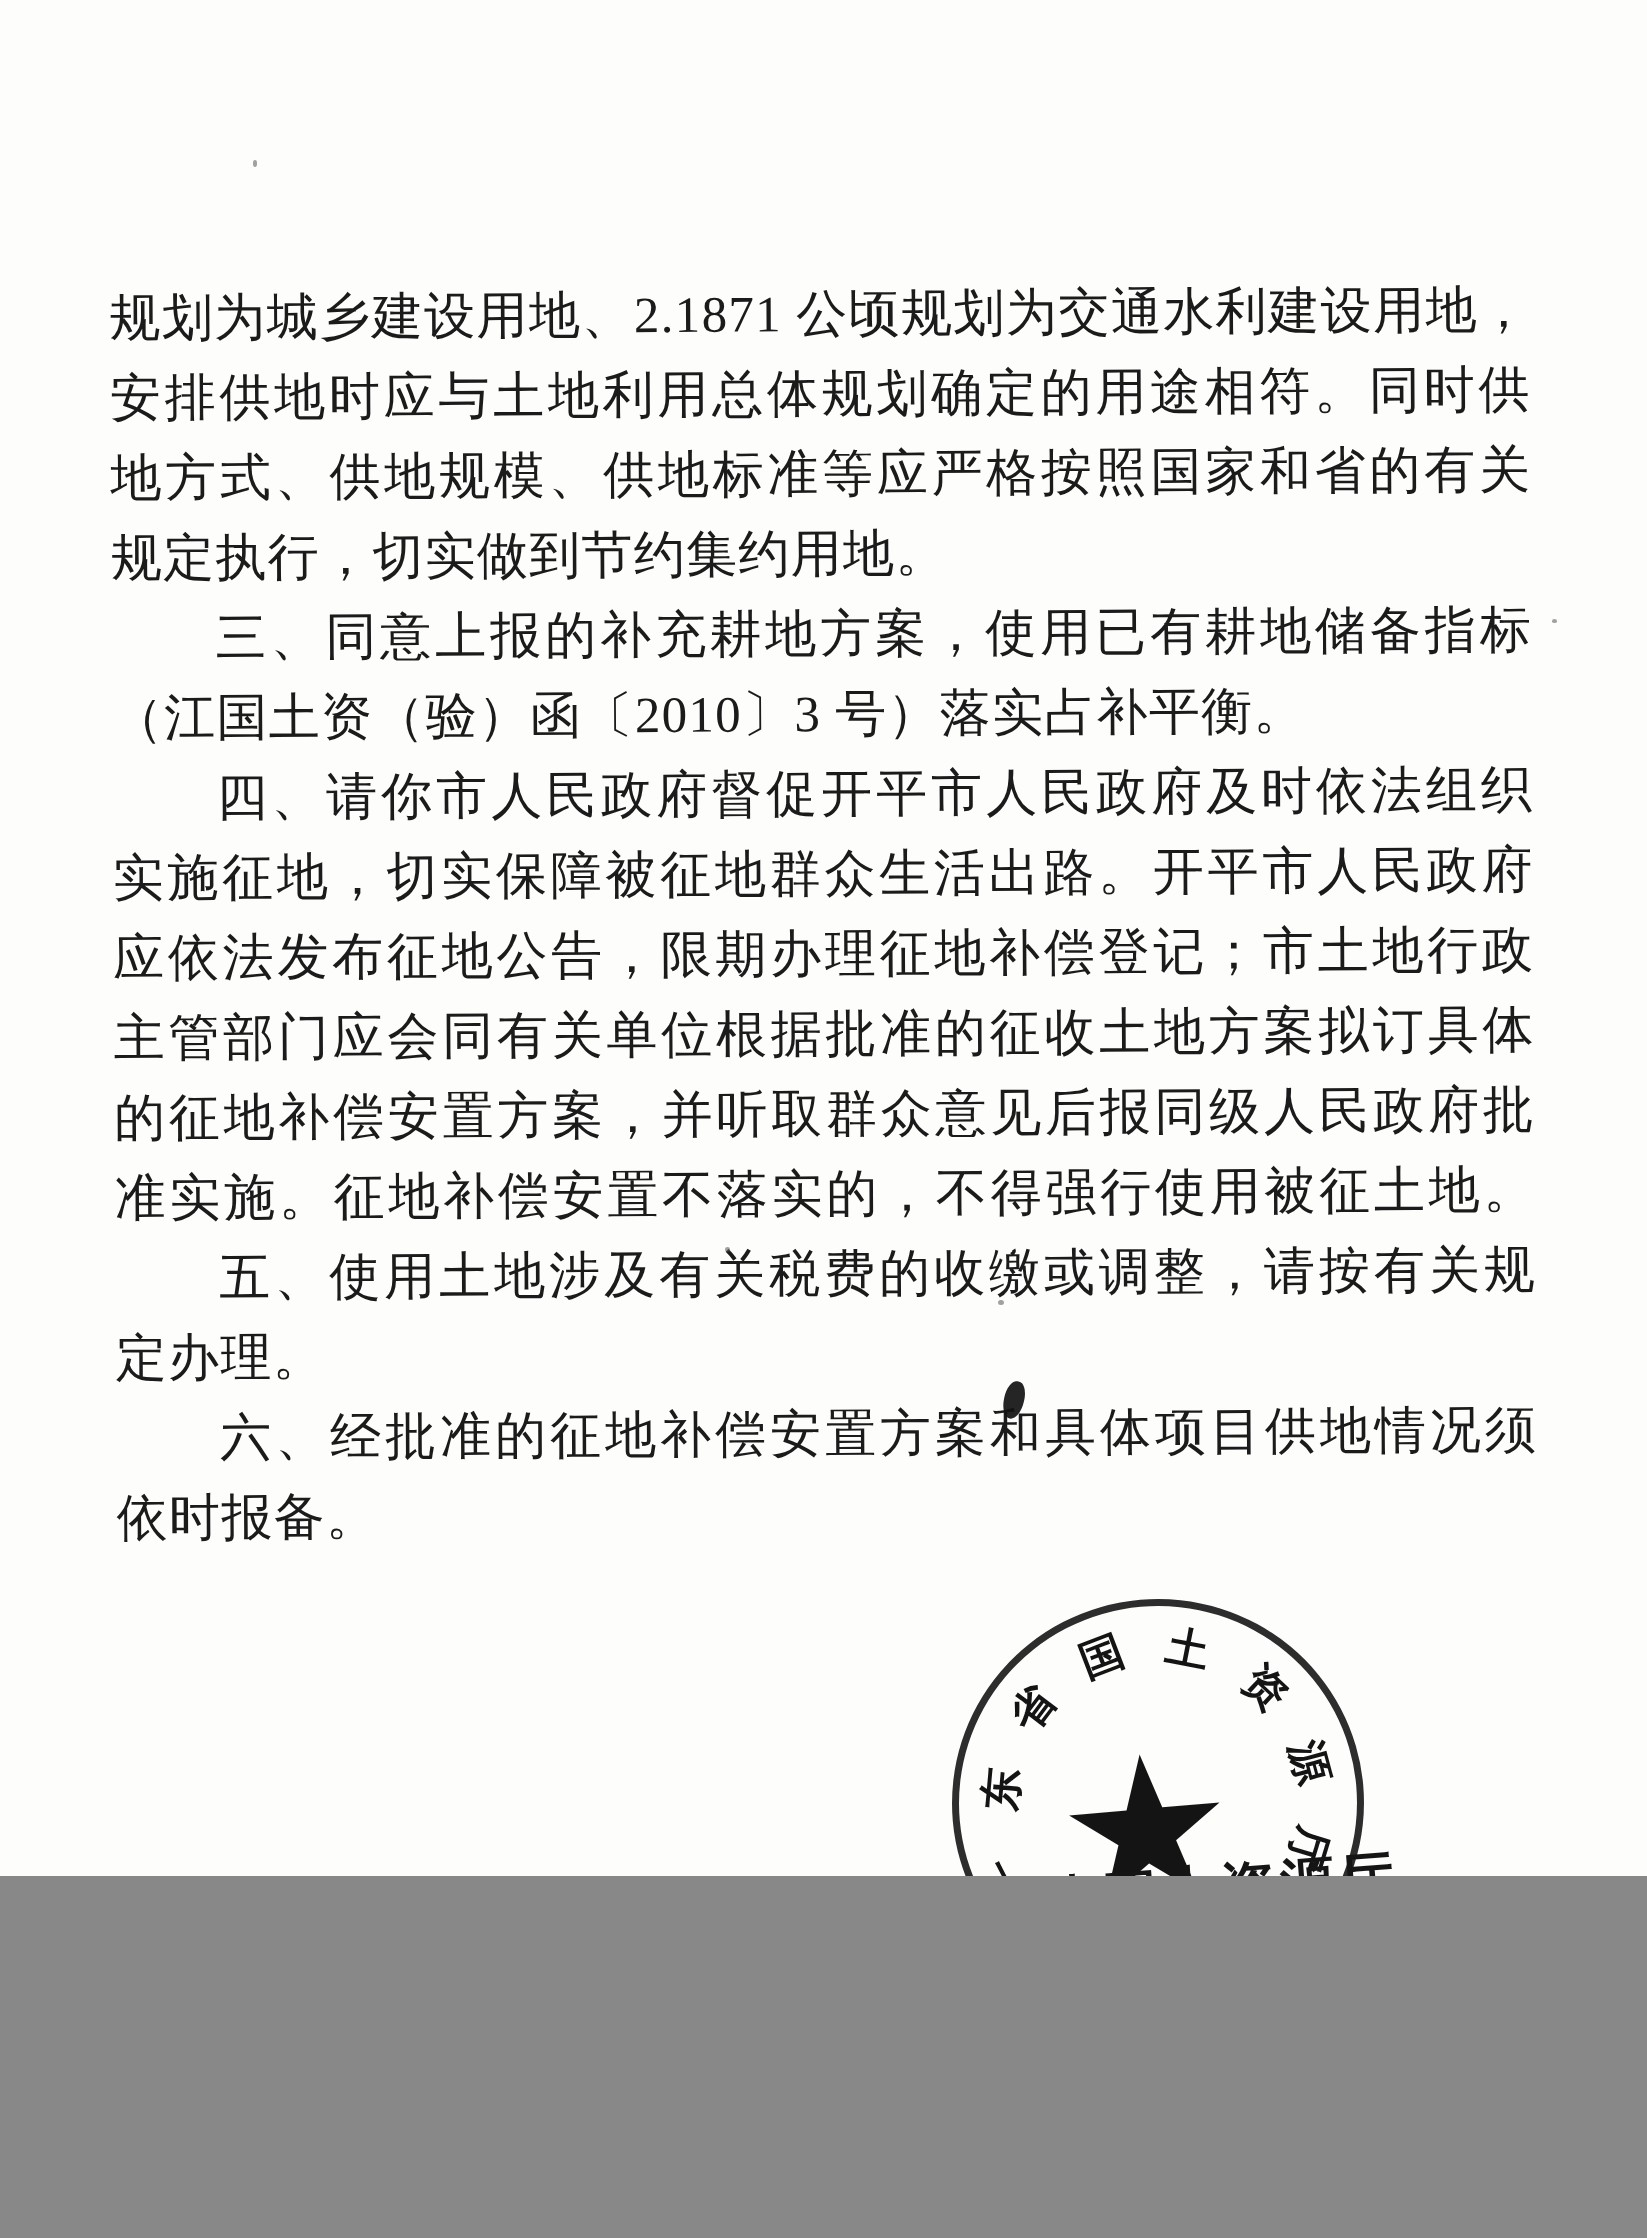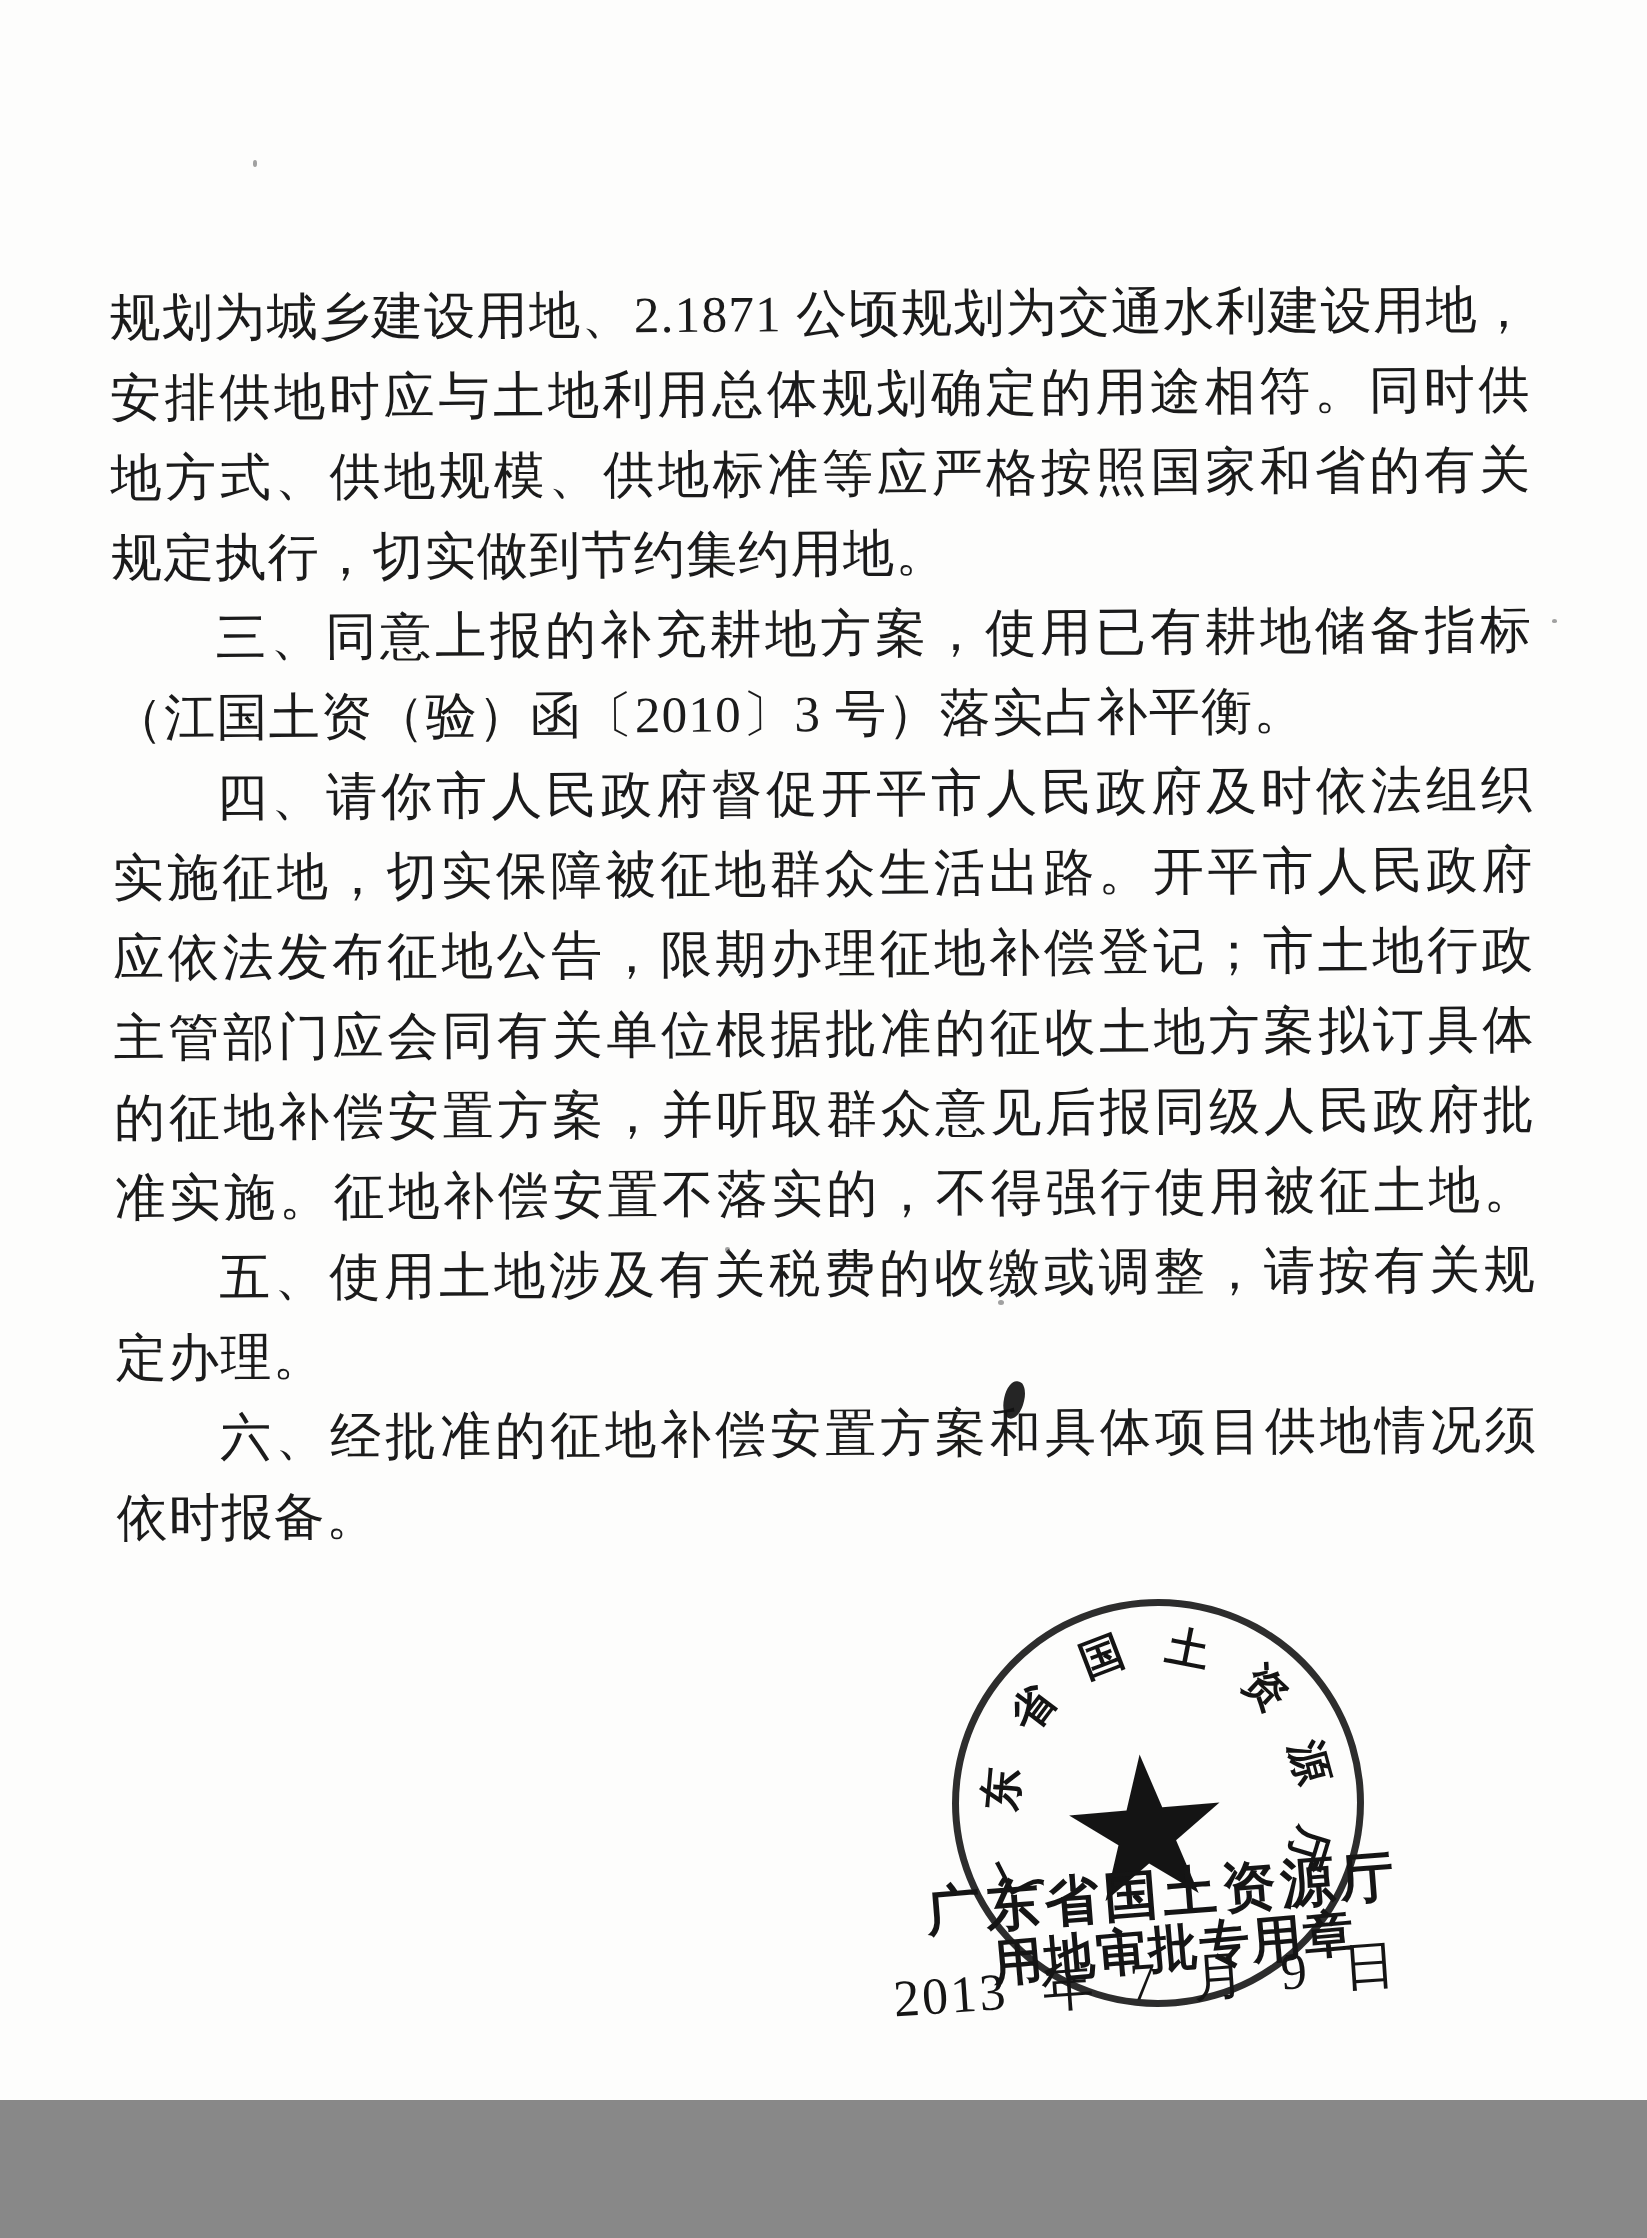--- a/index.html
+++ b/index.html
@@ -1,18 +1,18 @@
 <!DOCTYPE html>
 <html style="font-size:10.5px"><head>
 <meta charset="utf-8">
 <style>
   html,body{margin:0;padding:0;background:#888;}
   .page{
     position:relative;
-    width:1647px;height:2100px;
+    width:1647px;height:1876px;
     margin:0 auto;
     background:#fdfdfc;
     overflow:hidden;
     font-family:"Liberation Serif","DejaVu Serif",serif;
     color:#1b1b1b;
   }
   
   .doc-body{
     position:absolute;
     left:113px; top:274px;

